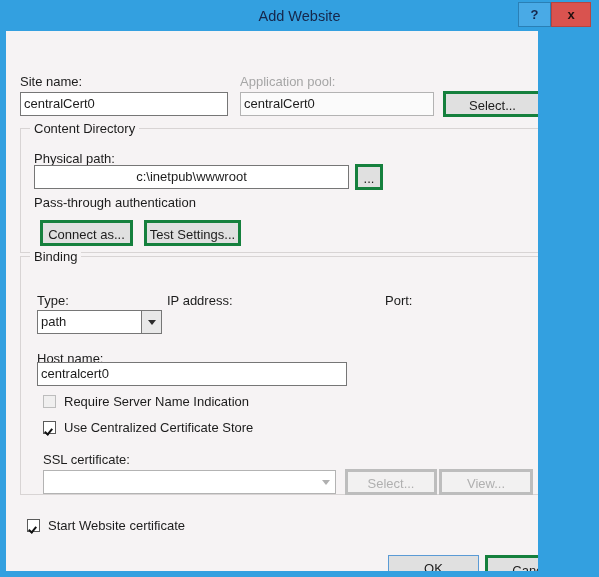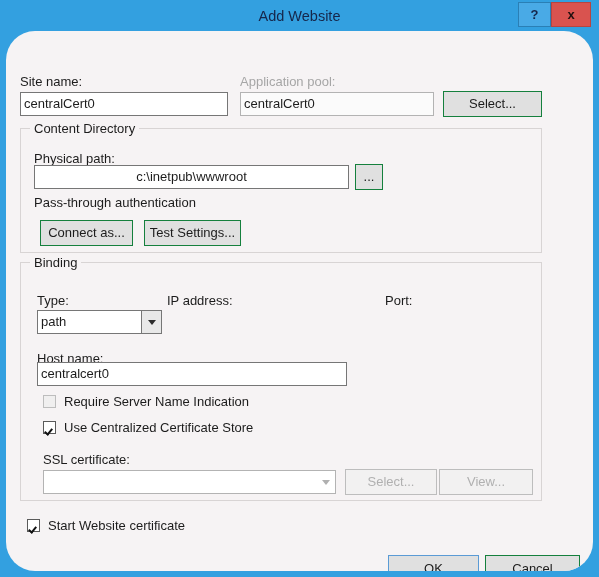--- a/index.html
+++ b/index.html
@@ -62,26 +62,25 @@
   .cap-btn.close {
     background: #d9534f;
     border-color: #b84440;
     color: #20100f;
     width: 40px;
   }
 
   
   .client {
     position: relative;
-    width: 587px;
+    width: 532px;
     height: 540px;
     background: #f6f3f4;
     box-sizing: border-box;
     overflow: hidden;
-    border-radius: 29px;
   }
 
   .lbl {
     position: absolute;
     font-size: 13px;
     color: #1c1c1c;
     white-space: nowrap;
   }
   .lbl.disabled { color: #a6a6a6; }
 
@@ -103,21 +102,21 @@
   .tbox.disabled {
     border-color: #b3b3b3;
     background: #fbfbfb;
     color: #1c1c1c;
   }
 
   
   .btn {
     position: absolute;
     box-sizing: border-box;
-    border: 1px solid #15803d;
+    border: 3px solid #15803d;
     background: #e0e0e0;
     font-family: "Liberation Sans", sans-serif;
     font-size: 13px;
     color: #1c1c1c;
     text-align: center;
     cursor: default;
     height: 26px;
     line-height: 24px;
     white-space: nowrap;
   }
@@ -261,21 +260,21 @@
 
     <div class="lbl" style="left:28px; top:120px;">Physical path:</div>
     <div class="tbox" style="left:28px; top:134px; width:315px;text-align:center;">c:\inetpub\wwwroot</div>
     <div class="btn" style="left:349px; top:133px; width:28px; height:26px;">...</div>
 
     <div class="lbl" style="left:28px; top:164px;">Pass-through authentication</div>
 
     <div class="btn" style="left:34px; top:189px; width:93px;">Connect as...</div>
     <div class="btn" style="left:138px; top:189px; width:97px;">Test Settings...</div>
 
-    <div class="group" style="left:14px; top:231px; width:522px; height:239px;">
+    <div class="group" style="left:14px; top:225px; width:522px; height:239px;">
       <div class="group-title">Binding</div>
     </div>
 
     <div class="lbl" style="left:31px; top:262px;">Type:</div>
     <div class="combo" style="left:31px; top:279px; width:125px;">
       <div class="cval">path</div>
       <div class="carrow"></div>
     </div>
 
     <div class="lbl" style="left:161px; top:262px;">IP address:</div>

